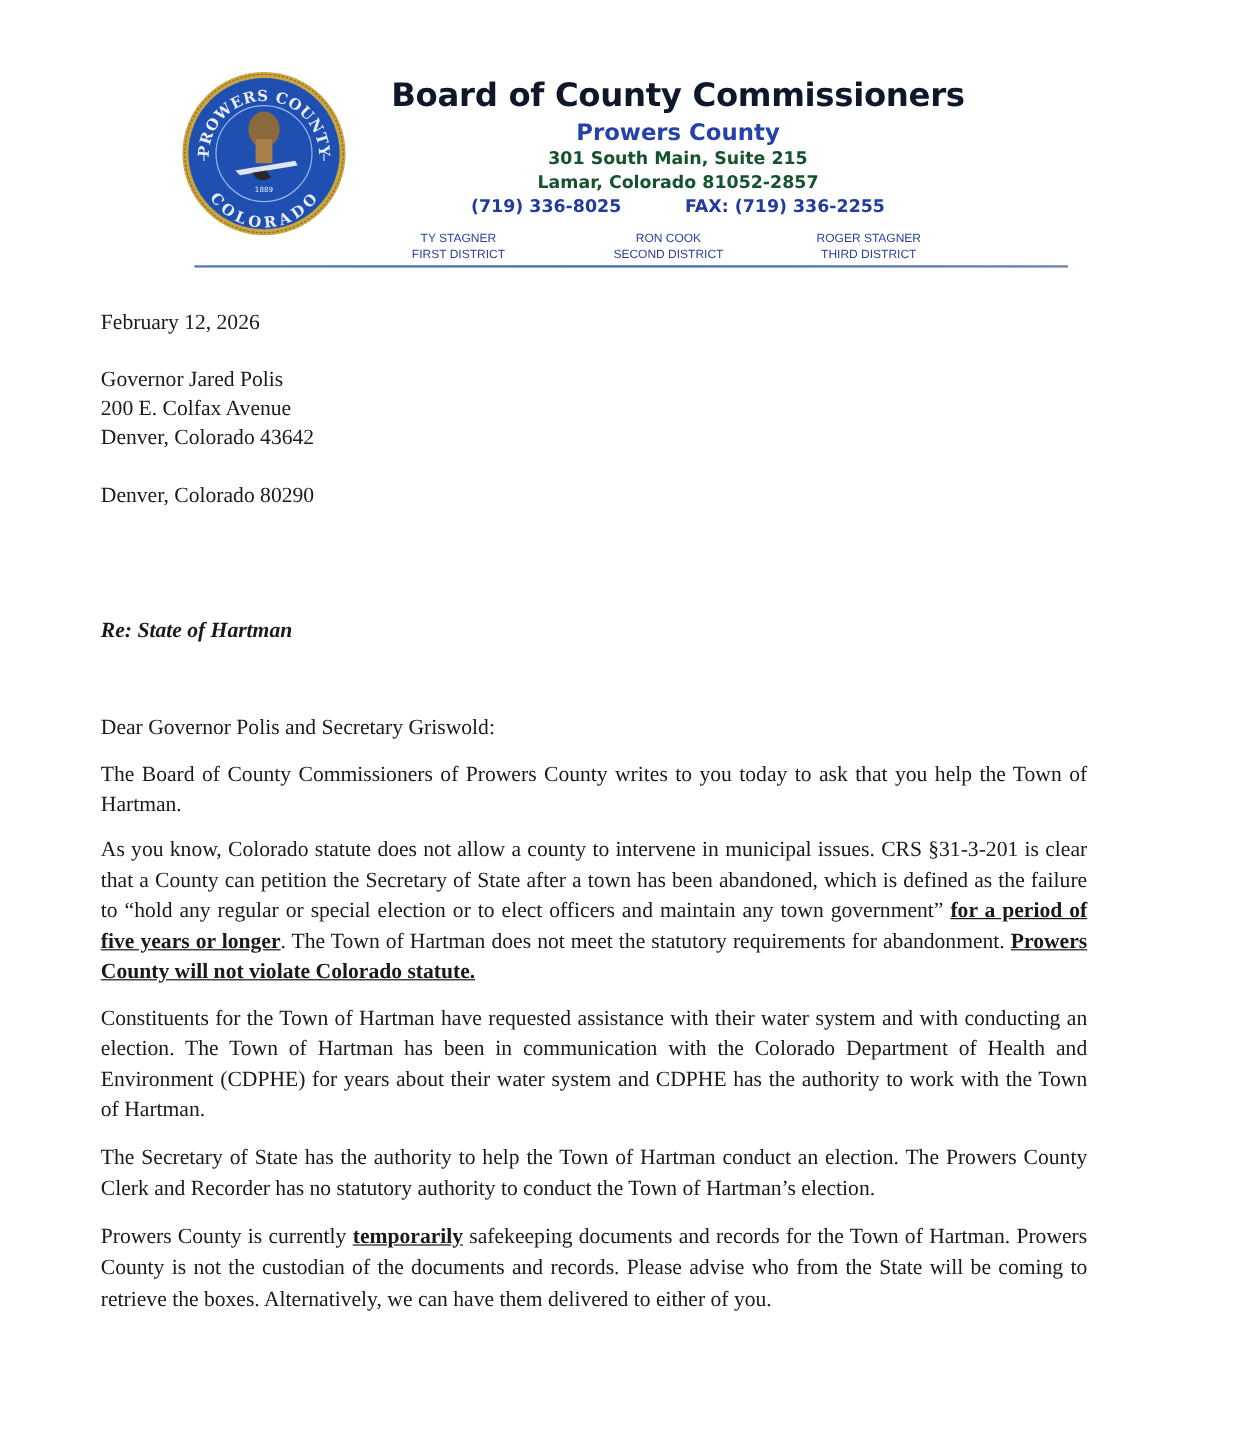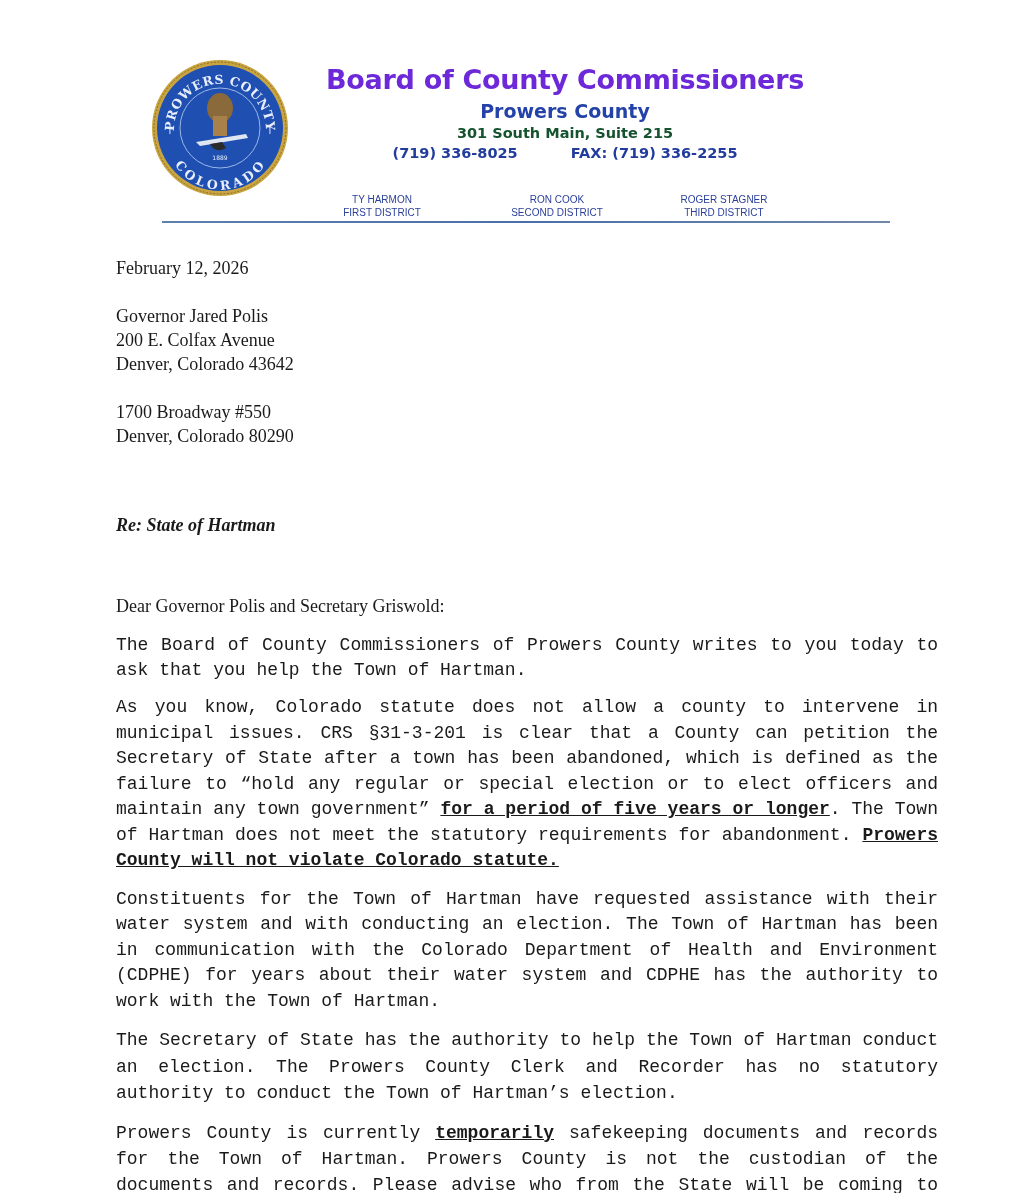--- a/index.html
+++ b/index.html
@@ -1,31 +1,31 @@
 <!DOCTYPE html>
 <html><head>
 <meta charset="utf-8">
 <style>
   html, body { margin: 0; padding: 0; background: #ffffff; }
   body { width: 1033px; height: 1193px; position: relative; overflow: hidden; font-family: "Liberation Serif", serif; color: #1a1a1a; }
   .seal { position: absolute; left: 150px; top: 58px; width: 140px; height: 140px; }
   .hdr { position: absolute; left: 310px; top: 62px; width: 510px; text-align: center; color: #1f3a9e; font-family: "DejaVu Sans", sans-serif; }
-  .hdr .title { font-size: 27px; font-weight: bold; letter-spacing: -0.3px; line-height: 36px; color: #6d28d9; }
+  .hdr .title { font-size: 27px; font-weight: bold; letter-spacing: -0.3px; line-height: 36px; color: #0f172a; }
   .hdr .sub { font-size: 19px; font-weight: bold; line-height: 24px; margin-top: 1px; color: #2442a8; }
   .hdr .addr { font-size: 14.5px; font-weight: bold; line-height: 20px; color: #14532d; }
   .hdr .phones { font-size: 14.5px; font-weight: bold; line-height: 20px; color: #213c9c; }
   .hdr .phones span { display: inline-block; }
   .hdr .phones .fax { margin-left: 48px; }
   .districts { position: absolute; top: 194px; left: 0; width: 1033px; font-family: "Liberation Sans", sans-serif; font-size: 10px; color: #2a3f9a; line-height: 12.5px; }
   .district { position: absolute; text-align: center; width: 140px; }
   .rule { position: absolute; left: 162px; top: 221px; width: 728px; height: 2px; background: linear-gradient(to right, #5f7fae, #4a6fa8 50%, #7088a8); }
-  .body-text { position: absolute; left: 116px; width: 822px; font-size: 18px; line-height: 24px; }
+  .body-text { position: absolute; left: 84px; width: 822px; font-size: 18px; line-height: 24px; }
   .line { margin: 0; }
   .gap { height: 24px; }
-  p.par { margin: 0; text-align: justify; font-family: Liberation Mono, monospace; }
+  p.par { margin: 0; text-align: justify; }
   .bu { font-weight: bold; text-decoration: underline; }
   .re { font-weight: bold; font-style: italic; }
 </style>
 </head>
 <body>
 
 <div class="seal">
   <svg width="140" height="140" viewBox="0 0 140 140">
     <defs>
       <path id="arcTop" d="M 24 72 A 46 46 0 0 1 116 72"></path>
@@ -50,29 +50,30 @@
     <text x="70" y="102" font-family="DejaVu Sans, sans-serif" font-size="6" fill="#e8eefc" text-anchor="middle">1889</text>
     <text x="20" y="76" font-family="DejaVu Sans, sans-serif" font-size="8" fill="#e8eefc" text-anchor="middle">I</text>
     <text x="120" y="76" font-family="DejaVu Sans, sans-serif" font-size="8" fill="#e8eefc" text-anchor="middle">I</text>
   </svg>
 </div>
 
 <div class="hdr">
   <div class="title">Board of County Commissioners</div>
   <div class="sub">Prowers County</div>
   <div class="addr">301 South Main, Suite 215</div>
+  <div class="addr">Lamar, Colorado 81052-2857</div>
   <div class="phones">
     <span>(719) 336-8025</span>
     <span class="fax">FAX: (719) 336-2255</span>
   </div>
 </div>
 
 <div class="districts">
   <div class="district" style="left:312px;">
-    <div>TY HARMON</div>
+    <div>TY STAGNER</div>
     <div>FIRST DISTRICT</div>
   </div>
   <div class="district" style="left:487px;">
     <div>RON COOK</div>
     <div>SECOND DISTRICT</div>
   </div>
   <div class="district" style="left:654px;">
     <div>ROGER STAGNER</div>
     <div>THIRD DISTRICT</div>
   </div>
@@ -82,21 +83,20 @@
 <div class="body-text" style="top:256px;">
   <div class="line">February 12, 2026</div>
   <div class="gap"></div>
   <div>
     <div class="line">Governor Jared Polis</div>
     <div class="line">200 E. Colfax Avenue</div>
     <div class="line">Denver, Colorado 43642</div>
   </div>
   <div class="gap"></div>
   <div>
-    <div class="line">1700 Broadway #550</div>
     <div class="line">Denver, Colorado 80290</div>
   </div>
 </div>
 
 <div class="body-text re" style="top:513px;">Re: State of Hartman</div>
 
 <div class="body-text" style="top:594px;">Dear Governor Polis and Secretary Griswold:</div>
 
 <div class="body-text" style="top:633px; line-height:24.5px;">
   <p class="par">The Board of County Commissioners of Prowers County writes to you today to ask that you help the Town of Hartman.</p>

